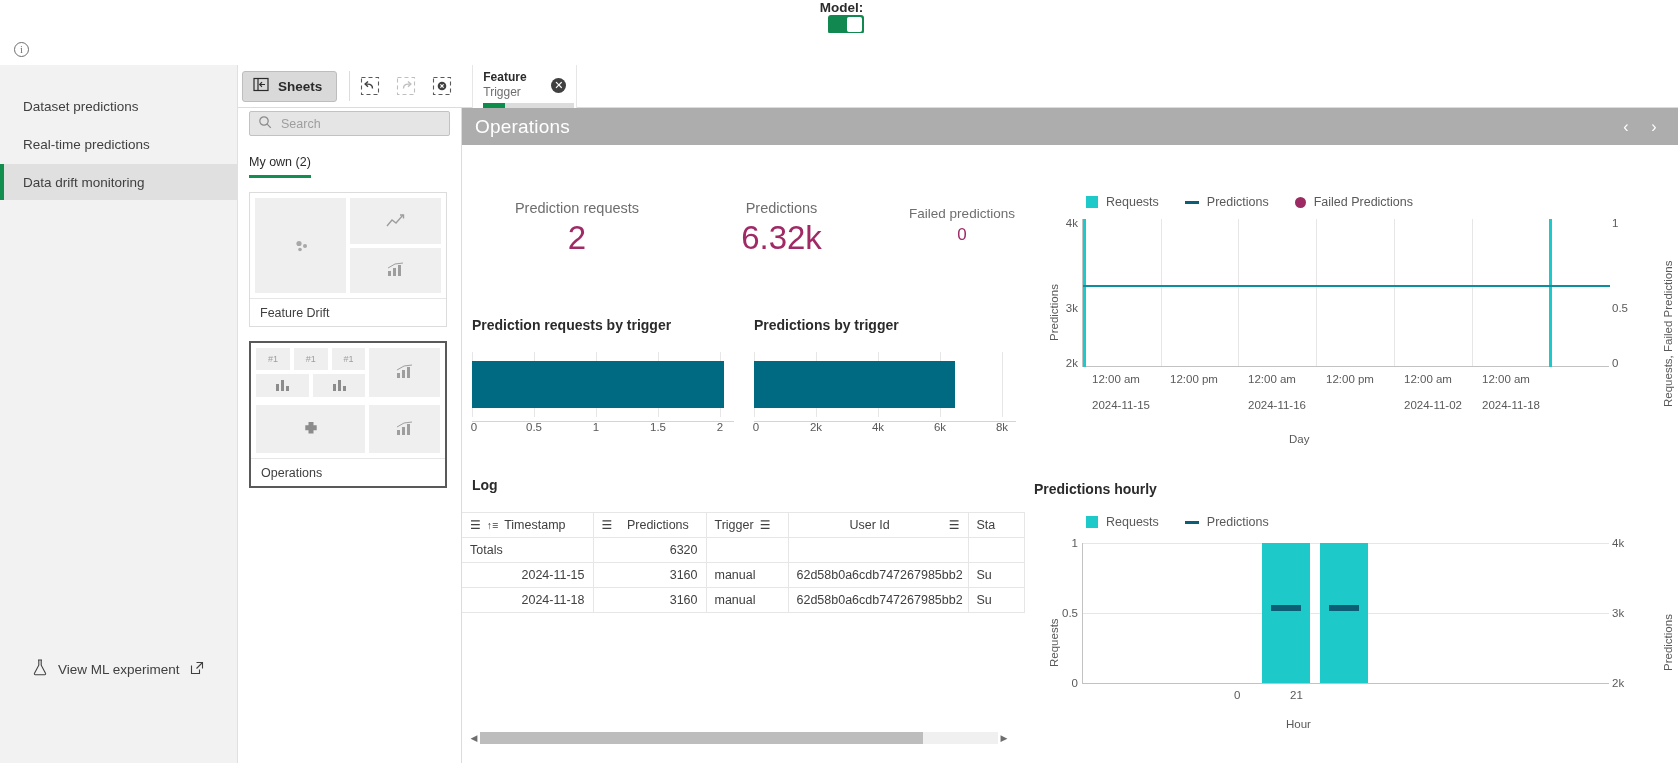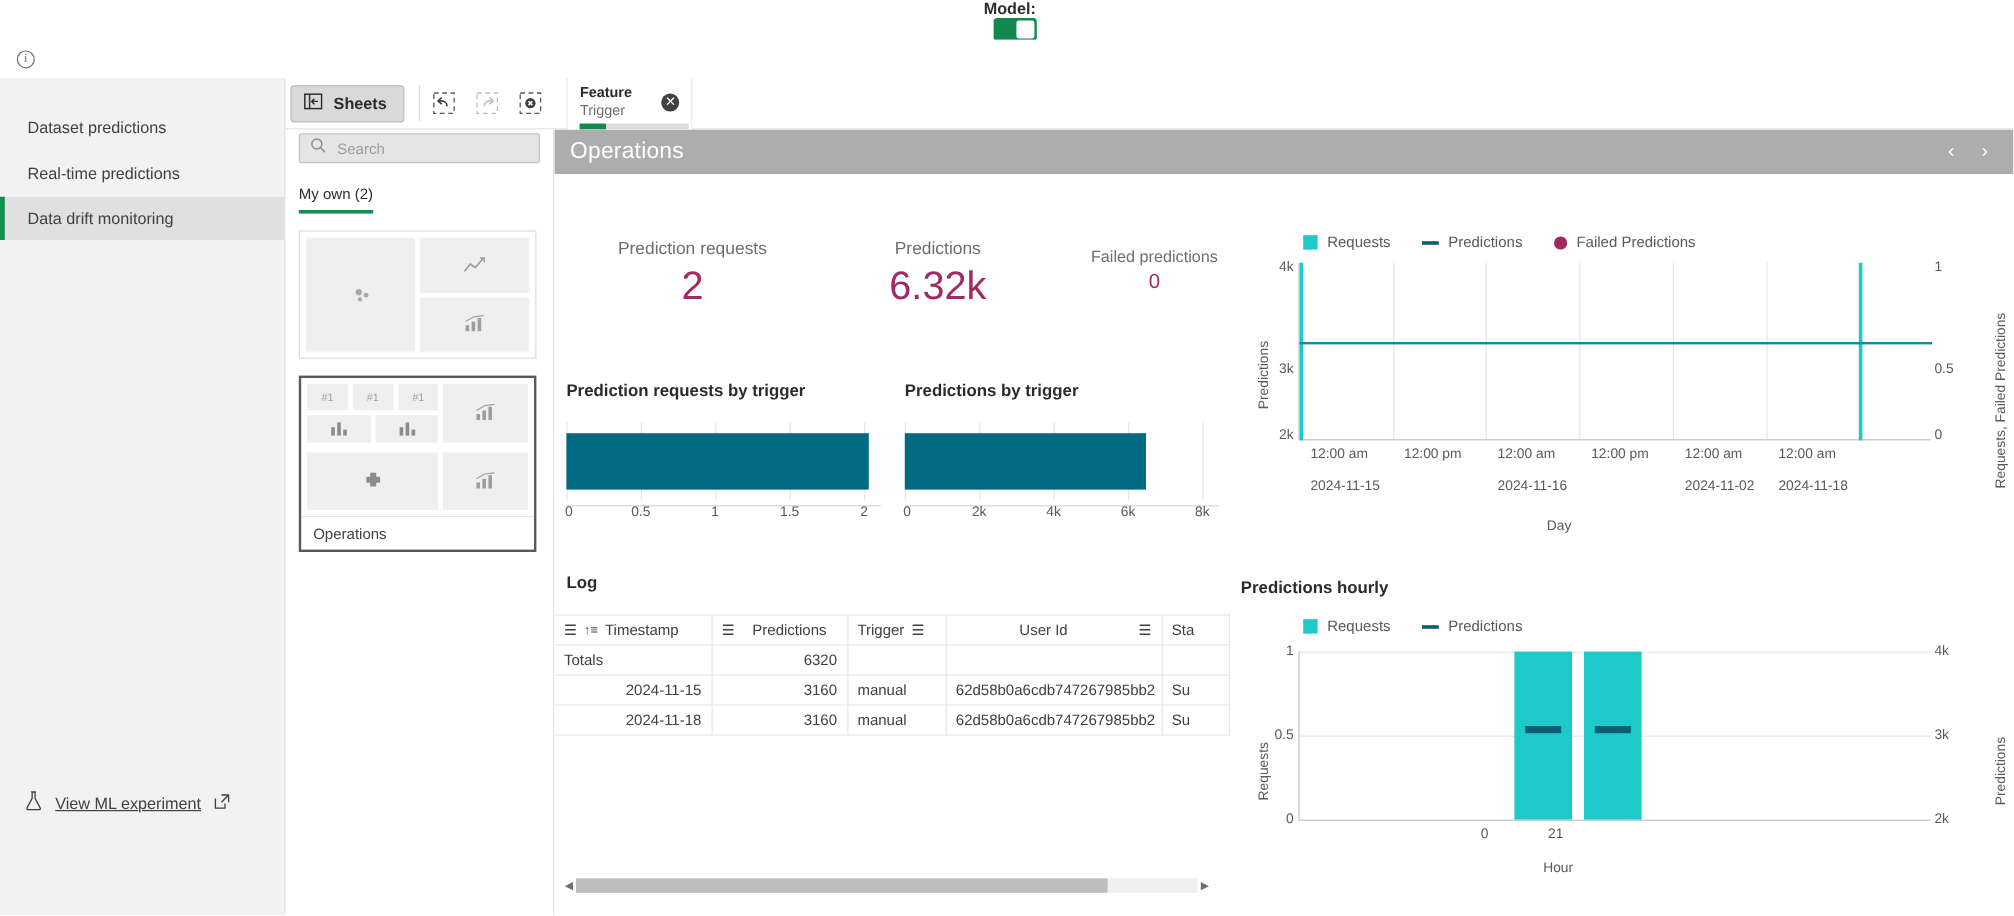--- a/index.html
+++ b/index.html
@@ -51,22 +51,22 @@
   }
   .nav-item.selected { background: #e0e0e0; }
   .nav-item.selected::before {
     content: ""; position: absolute; left: 0; top: 0; bottom: 0; width: 4px;
     background: #128f4f;
   }
   .nav-spacer-1 { height: 21px; }
   .nav-gap { height: 2px; }
   .ml-exp {
     position: absolute; left: 0; bottom: 84px; width: 100%;
-    display: flex; align-items: center; padding-left: 20px;
-    font-size: 13.5px; color: #404040; cursor: pointer; text-decoration: underline;
+    display: flex; align-items: center; padding-left: 32px;
+    font-size: 13.5px; color: #404040; cursor: pointer;
   }
   .ml-exp .flask { margin-right: 10px; }
   .ml-exp .ext { margin-left: 10px; }
 
   
   .toolbar {
     position: absolute; left: 238px; top: 65px; width: 1440px; height: 43px;
     background: #fff; border-bottom: 1px solid #dcdcdc; display: flex; align-items: center;
   }
   .sheets-btn {
@@ -346,20 +346,21 @@
           <div class="ph" style="flex:1">
             <svg width="22" height="16" viewBox="0 0 22 16">
                 <rect x="3" y="9" width="3" height="5" fill="#9e9e9e"></rect>
                 <rect x="8" y="6" width="3" height="8" fill="#9e9e9e"></rect>
                 <rect x="13" y="3" width="3" height="11" fill="#9e9e9e"></rect>
                 <path d="M3 6 L10 2 L18 1" fill="none" stroke="#9e9e9e" stroke-width="1"></path>
               </svg>
           </div>
         </div>
       </div>
+      <div class="name">Feature Drift</div>
     </div>
 
     
     <div class="card active">
       <div class="thumb" style="height:115px; flex-direction:column">
         <div style="display:flex; gap:4px; flex:1">
           <div style="flex:1.55; display:flex; flex-direction:column; gap:4px">
             <div class="kpirow">
               <div class="ph">
                   <span>#1</span>

